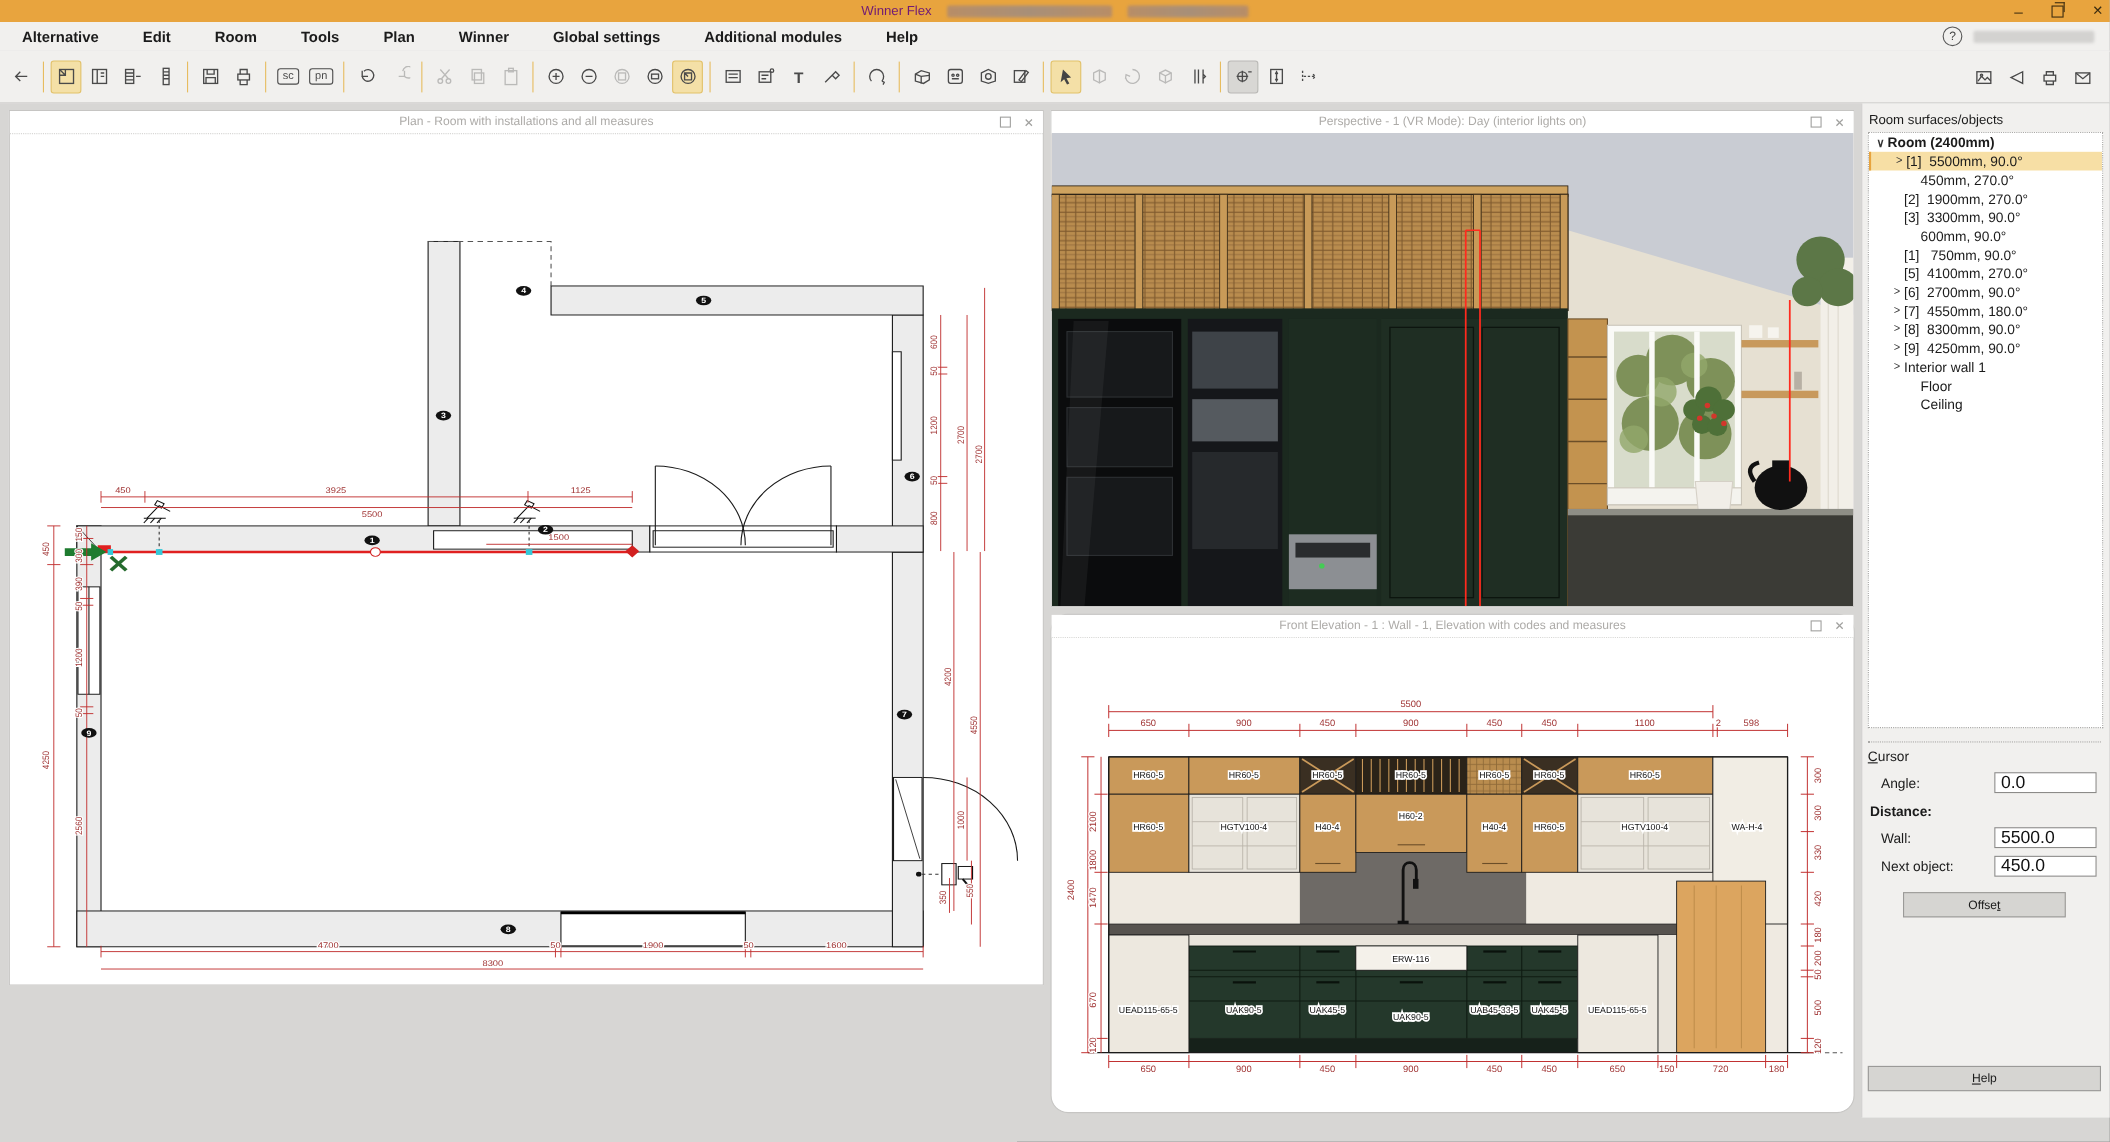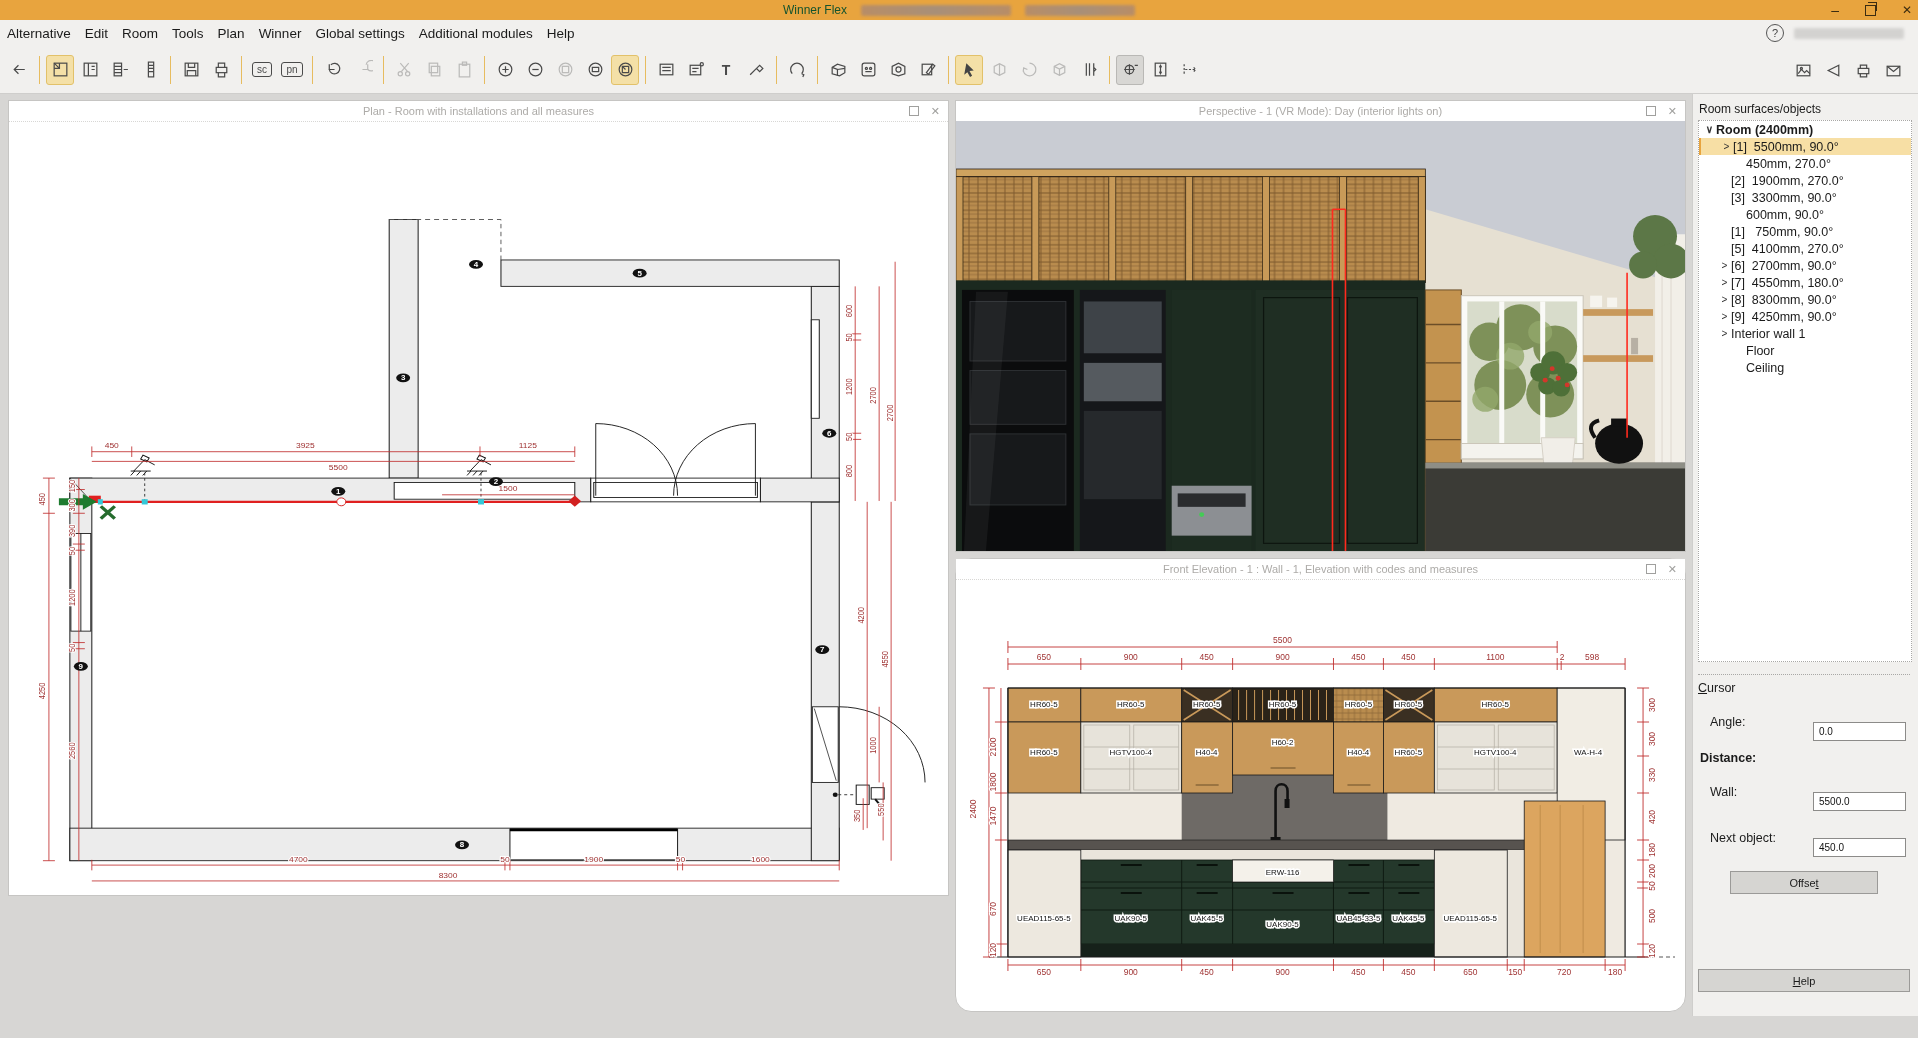--- a/index.html
+++ b/index.html
@@ -4,33 +4,33 @@
 <style>
   html,body{margin:0;padding:0;background:#888;}
   body{width:1918px;height:1038px;position:relative;overflow:hidden;
        font-family:"Liberation Sans",sans-serif;-webkit-font-smoothing:antialiased;}
   .app{position:absolute;inset:0;background:#D7D6D4;}
 
   
   .titlebar{position:absolute;left:0;top:0;width:1918px;height:20px;background:#E8A43E;
             display:flex;align-items:center;}
   .tb-center{position:absolute;left:0;right:0;top:0;height:20px;display:flex;align-items:center;justify-content:center;gap:14px;}
-  .tb-title{color:#14532d;font-size:12px;}
+  .tb-title{color:#701a75;font-size:12px;}
   .redact{height:11px;border-radius:2px;filter:blur(1.5px);opacity:.85;
           background:linear-gradient(90deg,#B08A6E,#9E8C82,#B08A6E);}
   .tb-controls{position:absolute;right:6px;top:0;height:20px;display:flex;align-items:center;gap:26px;color:#3C2C10;}
   .tb-min{font-size:14px;line-height:10px;}
   .tb-max{width:9px;height:9px;border:1.2px solid #3C2C10;display:inline-block;position:relative;}
   .tb-max::before{content:"";position:absolute;left:2px;top:-4px;width:8px;height:8px;border:1.2px solid #3C2C10;border-left:none;border-bottom:none;}
   .tb-close{font-size:12px;}
 
   
   .menubar{position:absolute;left:0;top:20px;width:1918px;height:26px;background:#F1F0EE;
            display:flex;align-items:center;font-size:13.5px;color:#1B1B1B;border-bottom:1px solid #E3E2E0;}
-  .menu-item{padding:0 7px;height:26px;display:flex;align-items:center;cursor:default;}
+  .menu-item{padding:0 20px;height:26px;display:flex;align-items:center;cursor:default;font-weight:bold;}
   .menu-right{position:absolute;right:14px;display:flex;align-items:center;gap:10px;}
   .qmark{width:16px;height:16px;border:1.2px solid #555;border-radius:50%;font-size:11px;color:#444;
          display:flex;align-items:center;justify-content:center;}
 
   
   .toolbar{position:absolute;left:0;top:46px;width:1918px;height:48px;background:#F1F0EE;
            border-bottom:1px solid #CFCECC;display:flex;align-items:center;padding-left:4px;box-sizing:border-box;}
   .tbtn{width:28px;height:30px;margin:0 1px;border:1px solid transparent;border-radius:3px;background:transparent;
         display:flex;align-items:center;justify-content:center;padding:0;}
   .tbtn svg{stroke:#4A4A4A;fill:none;stroke-width:1.15;}
@@ -62,22 +62,22 @@
   .sb-header{font-size:12px;color:#1B1B1B;padding:8px 0 4px 6px;}
   .treebox{position:absolute;left:5px;top:26px;width:212px;height:540px;background:#fff;
            border:1px dotted #A9A8A6;overflow:hidden;}
   .trow{height:17px;display:flex;align-items:center;font-size:12.5px;color:#1B1B1B;white-space:pre;}
   .trow.sel{background:#F7DFA5;border-left:2px solid #E8A43E;}
   .trow .chev{width:13px;display:inline-block;text-align:center;font-size:10px;color:#333;transform:scaleY(1.1);}
   .trow.bold{font-weight:bold;}
   .cursorbox{position:absolute;left:5px;top:580px;width:212px;font-size:12.5px;color:#1B1B1B;}
   .cb-h{border-top:1px dotted #A9A8A6;padding-top:6px;font-size:12.5px;}
   .crow{display:flex;align-items:center;justify-content:space-between;margin:7px 4px 0 12px;}
-  .crow input{width:86px;height:17px;border:1px solid #8C8B89;font-size:10px;padding:0 0 0 5px;
-              font-family:"Liberation Sans",sans-serif;color:#111;background:#fff;margin-top:20px;}
+  .crow input{width:86px;height:17px;border:1px solid #8C8B89;font-size:16px;padding:0 0 0 5px;
+              font-family:"Liberation Sans",sans-serif;color:#111;background:#fff;}
   .cb-sub{font-weight:bold;margin:10px 0 0 2px;}
   .btn{background:#D6D5D2;border:1px solid #9B9A98;color:#1B1B1B;font-size:11px;
        font-family:"Liberation Sans",sans-serif;height:23px;}
   .offset-btn{display:block;margin:14px auto 0 auto;width:148px;}
   .help-btn{position:absolute;left:5px;bottom:24px;width:212px;}
   u{text-decoration:underline;}
 
   
   .statusbar{position:absolute;left:0;top:1016px;width:1918px;height:22px;background:#F1F0EE;
              border-top:1px solid #CDCCCA;display:flex;align-items:center;font-size:12px;color:#111;padding-left:8px;box-sizing:border-box;}

